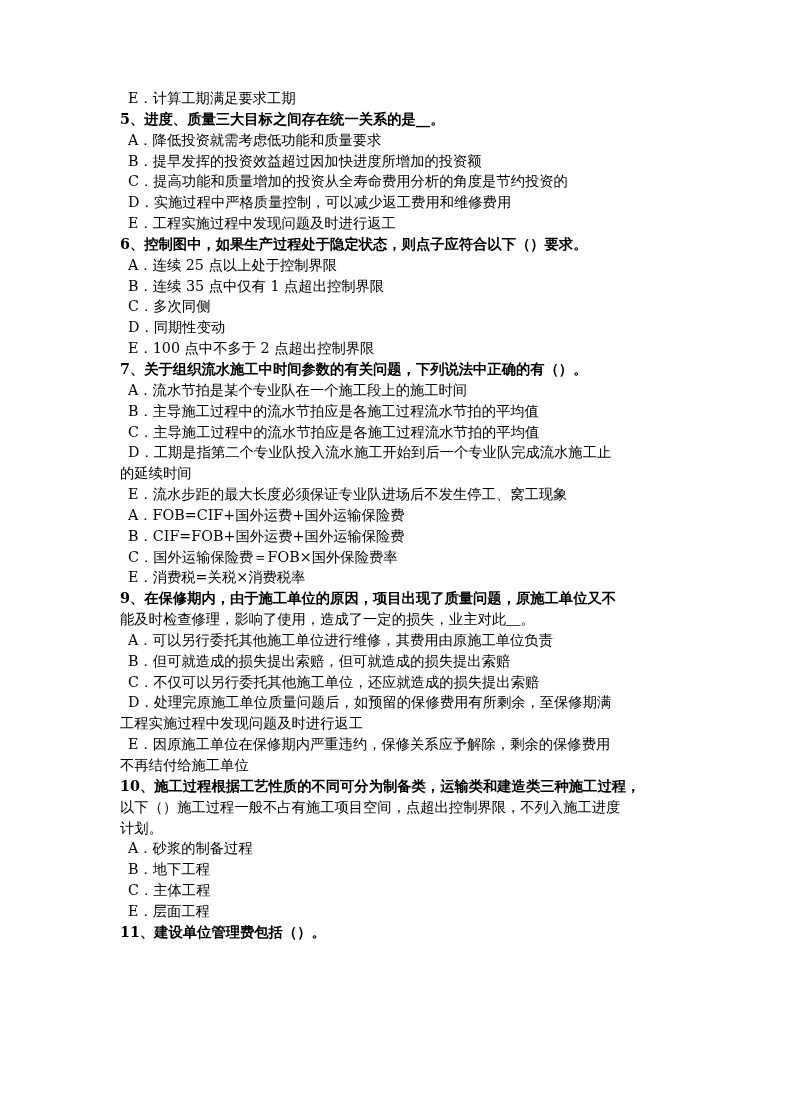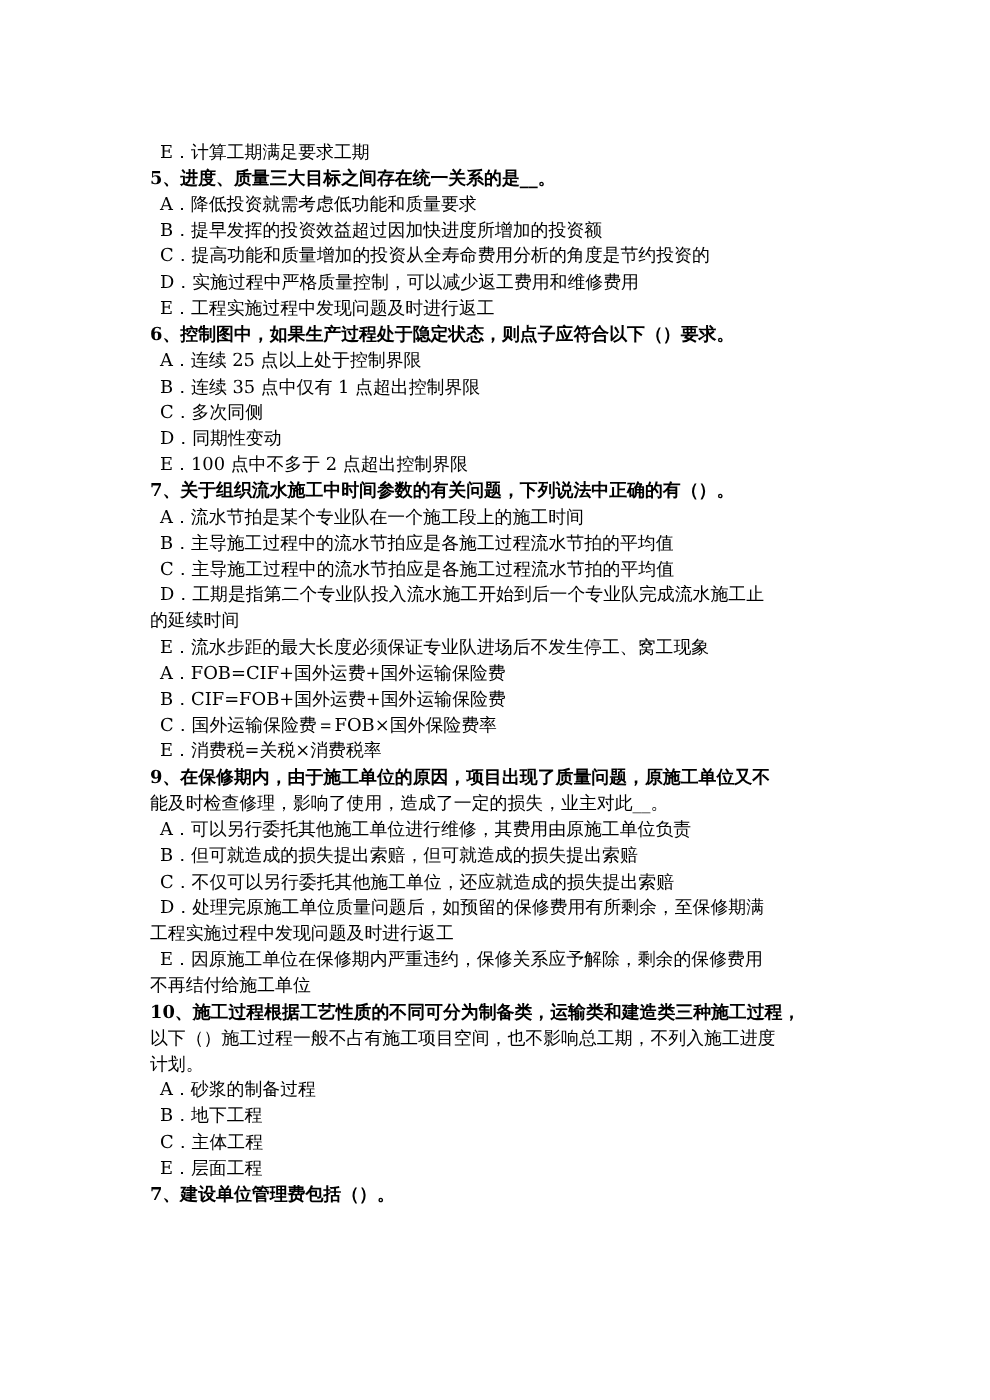--- a/index.html
+++ b/index.html
@@ -1,22 +1,22 @@
 <!DOCTYPE html>
 <html><head>
 <meta charset="utf-8">
 <style>
   html, body { margin:0; padding:0; background:#ffffff; }
   body { width:792px; height:1120px; position:relative; overflow:hidden;
          font-family: "DejaVu Serif", "Liberation Serif", serif; color:#000; }
-  .page { position:absolute; left:120px; top:112px; width:556px; }
+  .page { position:absolute; left:120px; top:88px; width:556px; }
   .line { font-size:14.3px; line-height:20.85px; height:20.85px; white-space:nowrap; overflow:visible; }
   .q { padding-left:0;font-weight:bold; }
   .opt { padding-left:8px; }
-  .cont { padding-left:0; }
+  .cont { padding-left:0;font-family:Liberation Serif, serif; }
 </style>
 </head>
 <body>
 
 <div class="page" id="page">
     <div class="line opt">E．计算工期满足要求工期</div>
     <div class="line q">5、进度、质量三大目标之间存在统一关系的是__。</div>
     <div class="line opt">A．降低投资就需考虑低功能和质量要求</div>
     <div class="line opt">B．提早发挥的投资效益超过因加快进度所增加的投资额</div>
     <div class="line opt">C．提高功能和质量增加的投资从全寿命费用分析的角度是节约投资的</div>
@@ -42,20 +42,20 @@
     <div class="line q">9、在保修期内，由于施工单位的原因，项目出现了质量问题，原施工单位又不</div>
     <div class="line cont">能及时检查修理，影响了使用，造成了一定的损失，业主对此__。</div>
     <div class="line opt">A．可以另行委托其他施工单位进行维修，其费用由原施工单位负责</div>
     <div class="line opt">B．但可就造成的损失提出索赔，但可就造成的损失提出索赔</div>
     <div class="line opt">C．不仅可以另行委托其他施工单位，还应就造成的损失提出索赔</div>
     <div class="line opt">D．处理完原施工单位质量问题后，如预留的保修费用有所剩余，至保修期满</div>
     <div class="line cont">工程实施过程中发现问题及时进行返工</div>
     <div class="line opt">E．因原施工单位在保修期内严重违约，保修关系应予解除，剩余的保修费用</div>
     <div class="line cont">不再结付给施工单位</div>
     <div class="line q">10、施工过程根据工艺性质的不同可分为制备类，运输类和建造类三种施工过程，</div>
-    <div class="line cont">以下（）施工过程一般不占有施工项目空间，也不影响总工期，不列入施工进度</div>
+    <div class="line cont">以下（）施工过程一般不占有施工项目空间，点超出控制界限，不列入施工进度</div>
     <div class="line cont">计划。</div>
     <div class="line opt">A．砂浆的制备过程</div>
     <div class="line opt">B．地下工程</div>
     <div class="line opt">C．主体工程</div>
     <div class="line opt">E．层面工程</div>
-    <div class="line q">7、建设单位管理费包括（）。</div>
+    <div class="line q">11、建设单位管理费包括（）。</div>
   </div>
 
 </body></html>

